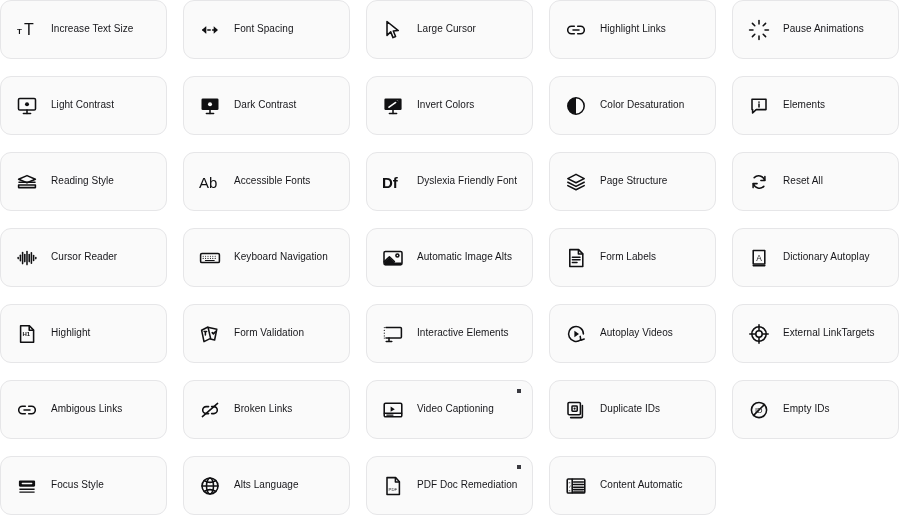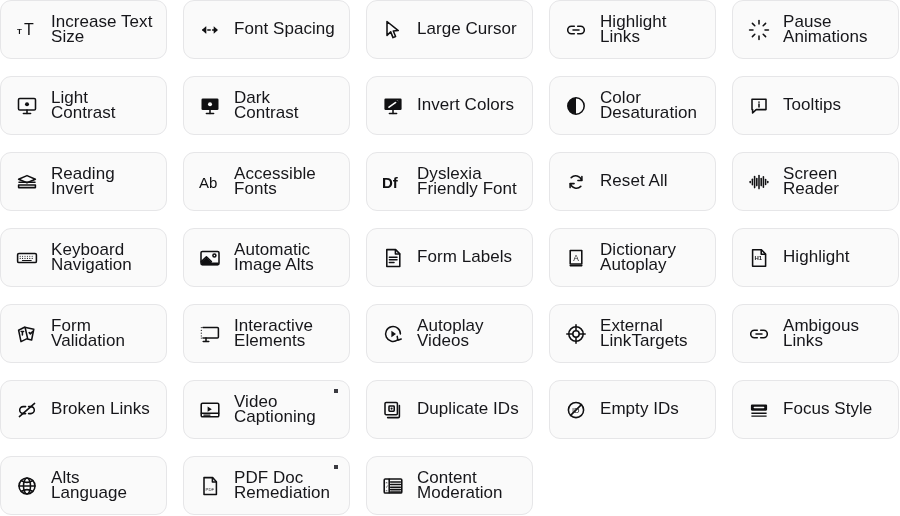--- a/index.html
+++ b/index.html
@@ -53,21 +53,21 @@
     stroke-width: 1.55;
     stroke-linecap: round;
     stroke-linejoin: round;
     fill: none;
   }
 
   .icon svg .fill { fill: #101012; stroke: none; }
   .icon svg .thin { stroke-width: 1.1; }
 
   .label {
-    font-size: 17px;
+    font-size: 10px;
     line-height: 14.2px;
     color: #16161a;
     letter-spacing: 0.05px;
     max-width: 104px;
     word-wrap: break-word;
   }
 
   .badge {
     position: absolute;
     top: 8px;
@@ -184,47 +184,57 @@
       <span class="label">Color Desaturation</span>
     </div>
     <div class="card">
       <span class="icon">
     <svg viewBox="0 0 26 26">
       <path d="M6 6.2 H20 V16.6 H10.2 L6.6 20 L6.6 16.6 H6 Z"></path>
       <line x1="13" y1="9" x2="13" y2="9.2"></line>
       <line x1="13" y1="11" x2="13" y2="14"></line>
     </svg>
       </span>
-      <span class="label">Tooltips</span>
+      <span class="label">Elements</span>
     </div>
     <div class="card">
       <span class="icon">
     <svg viewBox="0 0 26 26">
       <path d="M4.6 10.2 L13 6.6 L21.4 10.2 L13 13.8 Z"></path>
       <line x1="5" y1="13.2" x2="21" y2="13.2"></line>
       <path d="M4.6 16 H21.4 V18.6 H4.6 Z"></path>
     </svg>
       </span>
-      <span class="label">Reading Invert</span>
+      <span class="label">Reading Style</span>
     </div>
     <div class="card">
       <span class="icon">
     <svg viewBox="0 0 26 26">
       <text class="glyph-text" x="2" y="18.5" font-size="15" font-weight="400">Ab</text>
     </svg>
       </span>
       <span class="label">Accessible Fonts</span>
     </div>
     <div class="card">
       <span class="icon">
     <svg viewBox="0 0 26 26">
       <text class="glyph-text" x="2" y="18.5" font-size="15" font-weight="700">Df</text>
     </svg>
       </span>
       <span class="label">Dyslexia Friendly Font</span>
+    </div>
+    <div class="card">
+      <span class="icon">
+    <svg viewBox="0 0 26 26">
+      <path d="M13 5.4 L21.2 9.6 L13 13.8 L4.8 9.6 Z"></path>
+      <path d="M4.8 13.2 L13 17.4 L21.2 13.2"></path>
+      <path d="M4.8 16.6 L13 20.8 L21.2 16.6"></path>
+    </svg>
+      </span>
+      <span class="label">Page Structure</span>
     </div>
     <div class="card">
       <span class="icon">
     <svg viewBox="0 0 26 26">
       <path d="M18.6 11.2 A6.3 6.3 0 0 0 8.2 8.6"></path>
       <polyline points="18.9,7.4 18.9,11.4 14.9,11.4"></polyline>
       <path d="M7.4 14.8 A6.3 6.3 0 0 0 17.8 17.4"></path>
       <polyline points="7.1,18.6 7.1,14.6 11.1,14.6"></polyline>
     </svg>
       </span>
@@ -237,21 +247,21 @@
       <line x1="6.4" y1="10.2" x2="6.4" y2="15.8"></line>
       <line x1="8.6" y1="7.4" x2="8.6" y2="18.6"></line>
       <line x1="10.8" y1="9.4" x2="10.8" y2="16.6"></line>
       <line x1="13" y1="6.4" x2="13" y2="19.6"></line>
       <line x1="15.2" y1="9.4" x2="15.2" y2="16.6"></line>
       <line x1="17.4" y1="7.8" x2="17.4" y2="18.2"></line>
       <line x1="19.6" y1="10.6" x2="19.6" y2="15.4"></line>
       <line x1="21.8" y1="12.4" x2="21.8" y2="13.6"></line>
     </svg>
       </span>
-      <span class="label">Screen Reader</span>
+      <span class="label">Cursor Reader</span>
     </div>
     <div class="card">
       <span class="icon">
     <svg viewBox="0 0 26 26">
       <rect x="3.6" y="8.4" width="18.8" height="9.2" rx="1.4"></rect>
       <line class="thin" x1="6.2" y1="11.2" x2="6.2" y2="11.3"></line>
       <line class="thin" x1="8.6" y1="11.2" x2="8.6" y2="11.3"></line>
       <line class="thin" x1="11" y1="11.2" x2="11" y2="11.3"></line>
       <line class="thin" x1="13.4" y1="11.2" x2="13.4" y2="11.3"></line>
       <line class="thin" x1="15.8" y1="11.2" x2="15.8" y2="11.3"></line>
@@ -454,15 +464,15 @@
       <text class="glyph-text" x="5.2" y="11.2" font-size="4.4">×</text>
       <text class="glyph-text" x="5.2" y="15.4" font-size="4.4">✓</text>
       <text class="glyph-text" x="5.2" y="19.2" font-size="4.4">×</text>
       <line x1="10.6" y1="8.9" x2="20.4" y2="8.9"></line>
       <line x1="10.6" y1="11.4" x2="20.4" y2="11.4"></line>
       <line x1="10.6" y1="14.2" x2="20.4" y2="14.2"></line>
       <line x1="10.6" y1="16.6" x2="20.4" y2="16.6"></line>
       <line x1="10.6" y1="18.9" x2="20.4" y2="18.9"></line>
     </svg>
       </span>
-      <span class="label">Content Moderation</span>
+      <span class="label">Content Automatic</span>
     </div>
   </div>
 
 </body></html>

